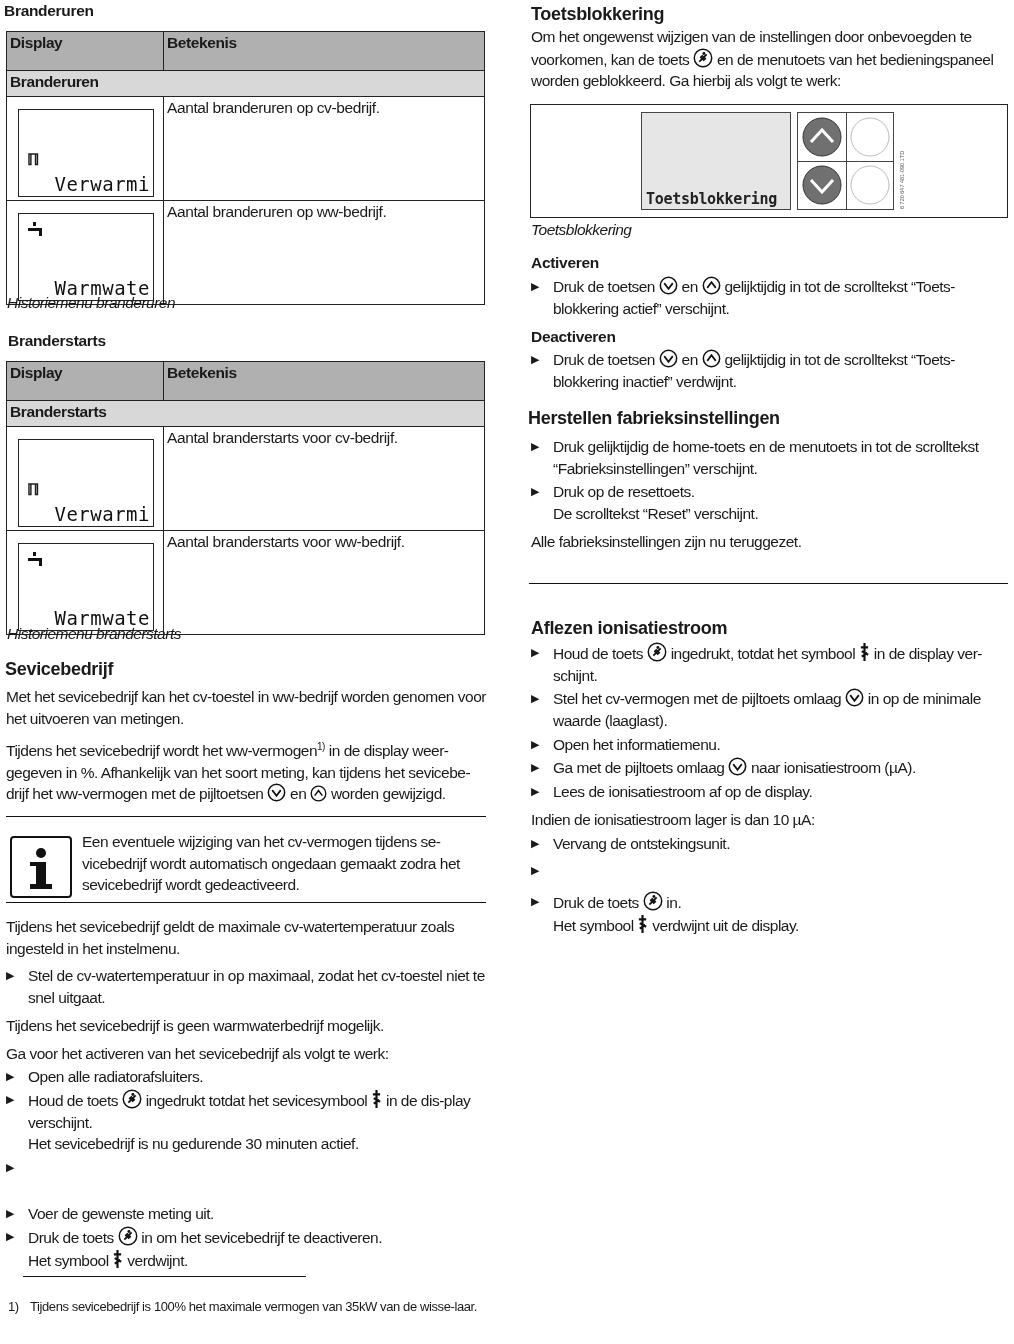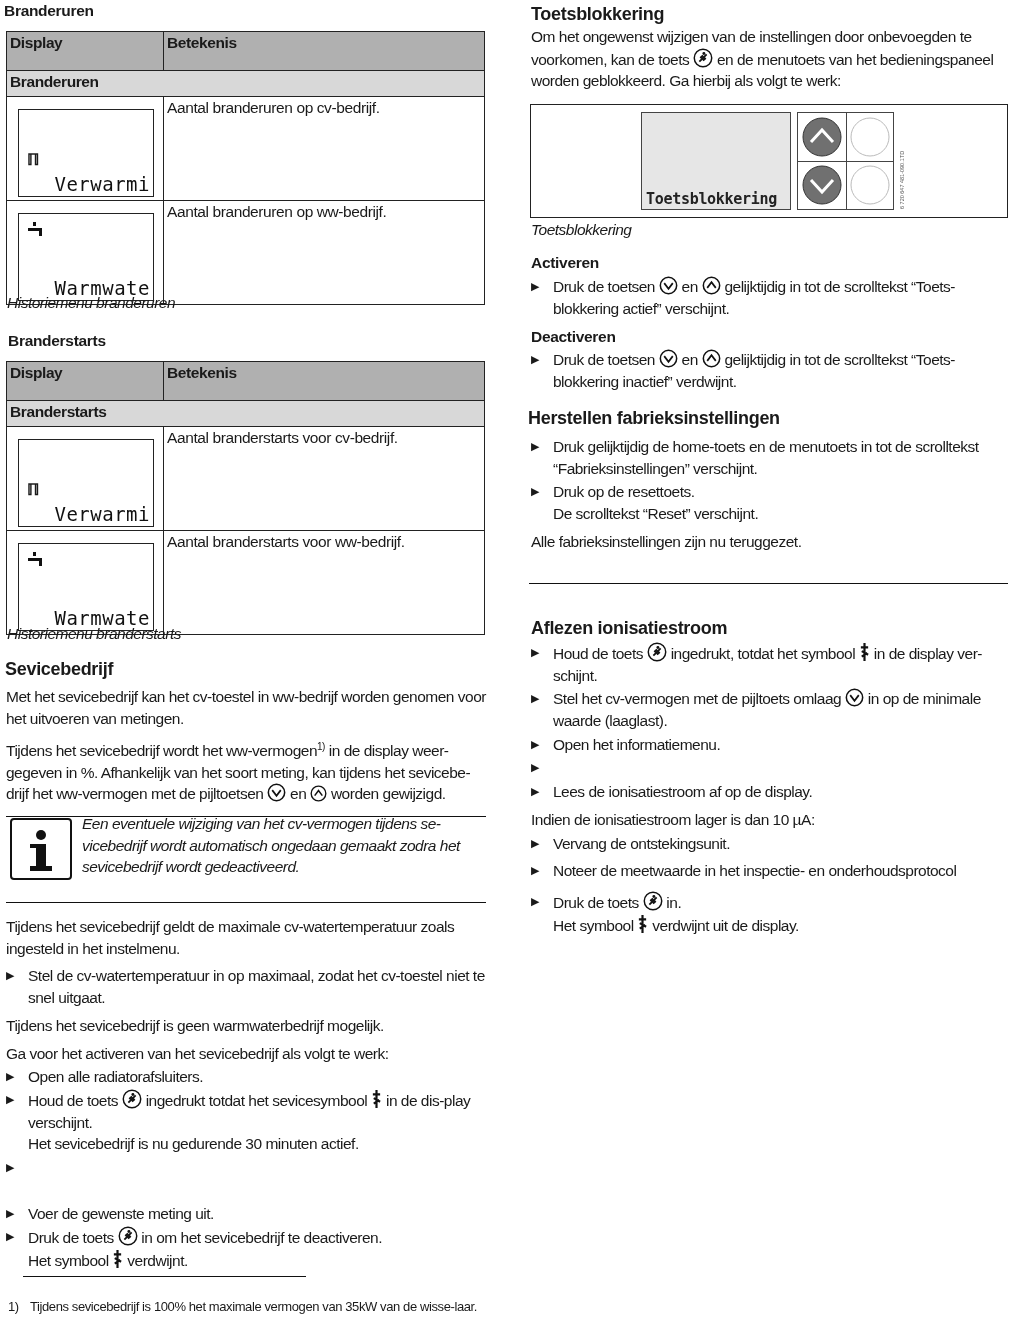--- a/index.html
+++ b/index.html
@@ -18,21 +18,21 @@
   table.dt td.grp { background: #d8d8d8; font-weight: bold; padding: 2px 3px; height: 26px; }
   table.dt td.disp { width: 157px; height: 104px; padding: 0; position: relative; }
   table.dt td.mean { padding: 2px 3px; margin-top: 48px; }
   .lcd { position: absolute; left: 11px; top: 12px; width: 136px; height: 88px; border: 1px solid #222; background: #fff; }
   .lcd-text { position: absolute; right: 3px; bottom: 1px; font-family: "DejaVu Sans Mono", monospace; font-size: 19px; letter-spacing: 0.5px; color: #111; }
   .lcd-icon { position: absolute; left: 8px; font-family: "DejaVu Sans Mono", monospace; font-size: 16px; font-weight: bold; }
   .bullet { display: flex; }
   .bullet .arr { width: 22px; flex: none; font-size: 11px; line-height: 21.5px; }
   .inline-icon { display: inline-block; vertical-align: -3px; }
   .rule { border-top: 1.5px solid #111; }
-  .infobox { display: flex; padding: 0 0 10px 4px; font-style: italic; }
+  .infobox { display: flex; padding: 18px 0 10px 4px; }
   .info-icon { width: 62px; height: 62px; border: 2.5px solid #111; border-radius: 4px; position: relative; flex: none; margin-right: 10px; }
   .info-icon .dot { position: absolute; left: 24px; top: 10px; width: 10px; height: 10px; border-radius: 50%; background: #111; }
   .info-icon .bar { position: absolute; left: 24px; top: 24px; width: 10px; height: 26px; background: #111; }
   .info-icon .base { position: absolute; left: 18px; top: 46px; width: 22px; height: 5px; background: #111; }
   .info-icon .cap { position: absolute; left: 18px; top: 24px; width: 10px; height: 4px; background: #111; }
   .figure { border: 1px solid #222; width: 478px; height: 114px; position: relative; }
   .fig-lcd { position: absolute; left: 110px; top: 7px; width: 150px; height: 98px; background: #e6e6e6; border: 1px solid #444; }
   .fig-lcd-text { position: absolute; left: 4px; bottom: 1px; font-family: "DejaVu Sans Mono", monospace; font-size: 15px; font-weight: bold; letter-spacing: -0.3px; color: #222; }
   .fig-keys { position: absolute; left: 266px; top: 7px; width: 97px; height: 98px; border: 1px solid #444; }
   .fig-key-cell { position: absolute; width: 48px; height: 48px; }
@@ -333,33 +333,39 @@
         </svg>
       <span>in op de minimale waarde (laaglast).</span>
     </span>
   </div>
   <div class="txt bullet" style="position:absolute; top:734px; left:3px; width:480px;">
     <span class="arr">▶</span>
     <span>Open het informatiemenu.</span>
   </div>
   <div class="txt bullet" style="position:absolute; top:757px; left:3px; width:480px;">
     <span class="arr">▶</span>
+    <span>
+      <span>Ga met de pijltoets omlaag</span>
+      <svg class="inline-icon" width="19" height="19">
+          <use href="#i-down"></use>
+        </svg>
+      <span>naar ionisatiestroom (µA).</span>
+    </span>
   </div>
   <div class="txt bullet" style="position:absolute; top:781px; left:3px; width:480px;">
     <span class="arr">▶</span>
     <span>Lees de ionisatiestroom af op de display.</span>
   </div>
   <div class="txt" style="position:absolute; top:809px; left:3px;">Indien de ionisatiestroom lager is dan 10 µA:</div>
   <div class="txt bullet" style="position:absolute; top:833px; left:3px; width:480px;">
     <span class="arr">▶</span>
     <span>Vervang de ontstekingsunit.</span>
   </div>
   <div class="txt bullet" style="position:absolute; top:860px; left:3px; width:480px;">
     <span class="arr">▶</span>
-    <span>Noteer de meetwaarde in het inspectie- en onderhoudsprotocol</span>
   </div>
   <div class="txt bullet" style="position:absolute; top:891px; left:3px; width:480px;">
     <span class="arr">▶</span>
     <span>
       <span>Druk de toets</span>
       <svg class="inline-icon" width="20" height="20">
           <use href="#i-chimney"></use>
         </svg>
       <span>in.</span><br>
       <span>Het symbool</span>

